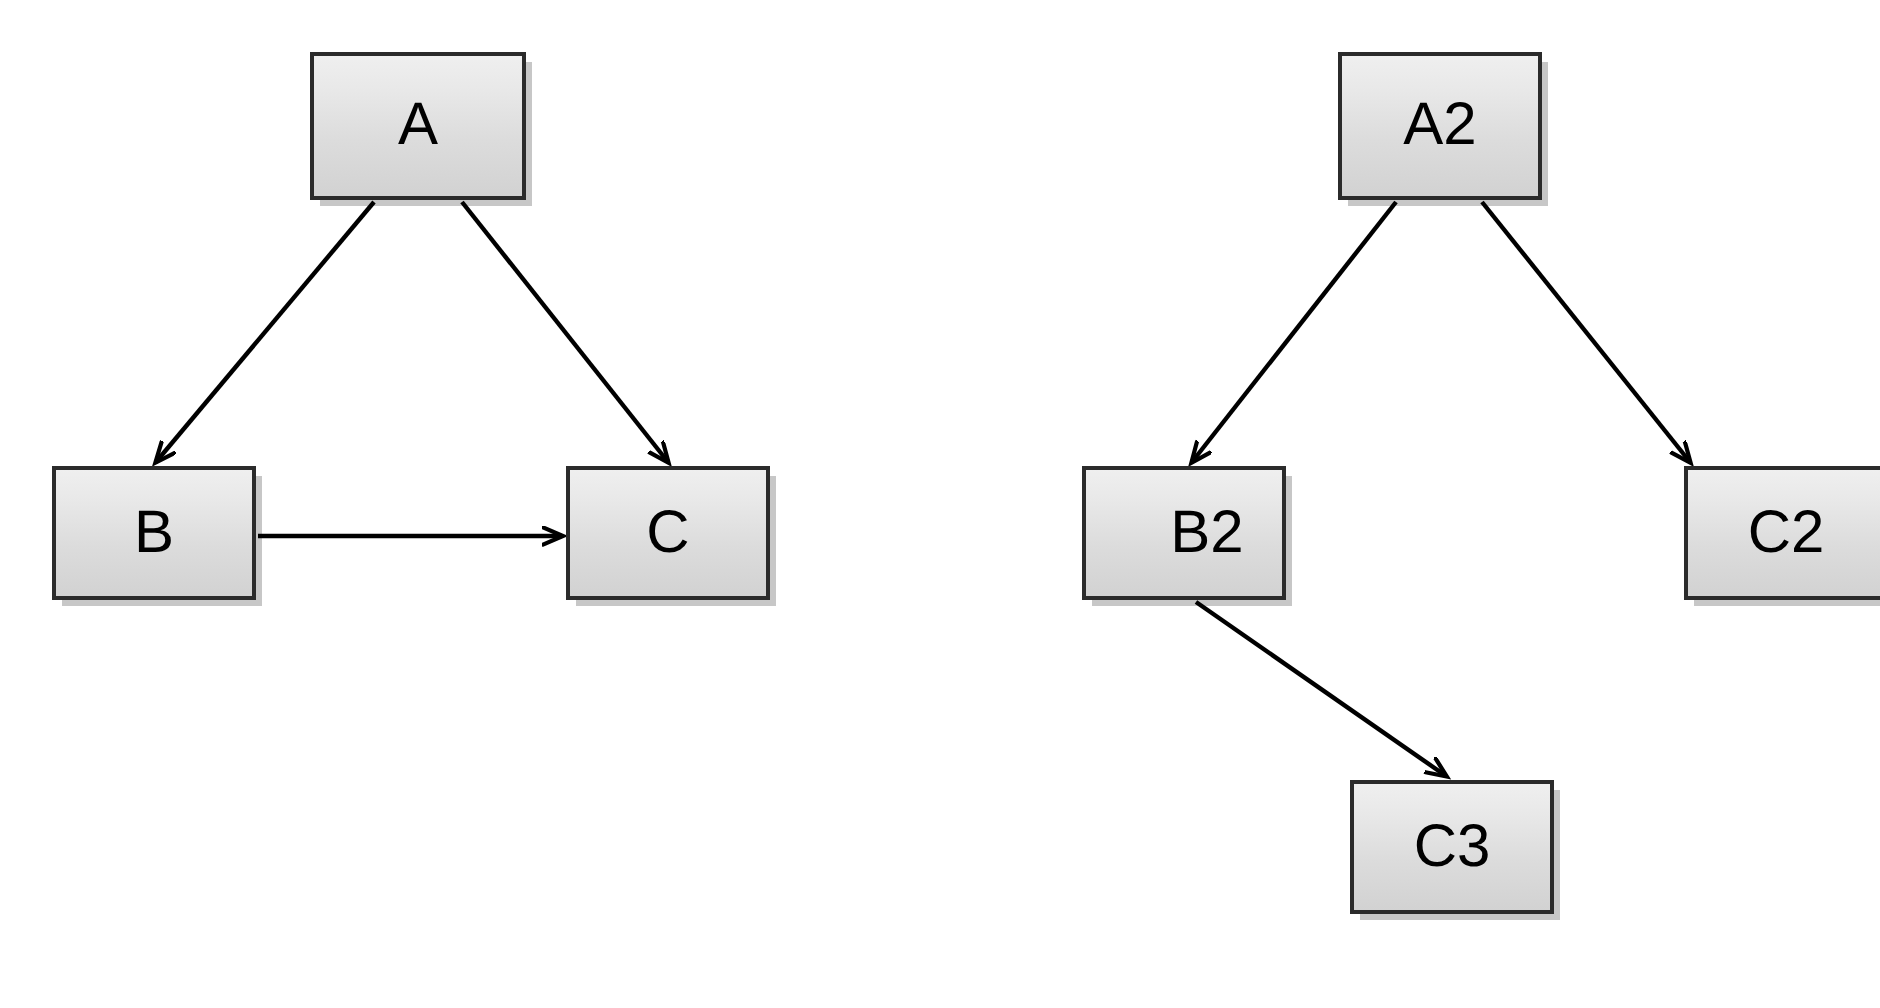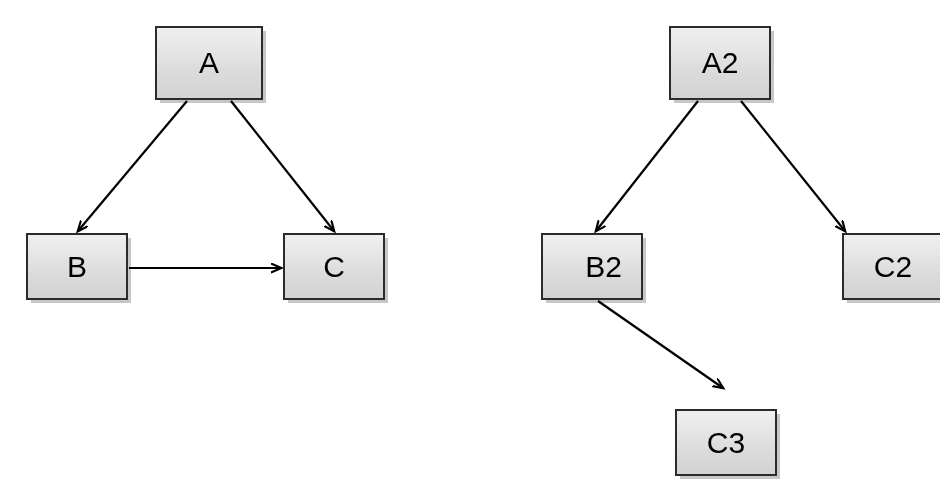--- a/index.html
+++ b/index.html
@@ -78,18 +78,18 @@
       </div>
       <div class="node" style="left: 669px; top: 26px; width: 102px; height: 74px;">
         <span class="node-label">A2</span>
       </div>
       <div class="node" style="left: 541px; top: 233px; width: 102px; height: 67px; padding-left: 23px;">
         <span class="node-label">B2</span>
       </div>
       <div class="node" style="left: 799px; top: 233px; width: 102px; height: 67px; margin-left: 43px;">
         <span class="node-label">C2</span>
       </div>
-      <div class="node" style="left: 675px; top: 390px; width: 102px; height: 67px; margin-top: 19px;">
+      <div class="node" style="left: 675px; top: 390px; width: 102px; height: 67px;">
         <span class="node-label">C3</span>
       </div>
     </div>
 
 </div>
 
 </body></html>

